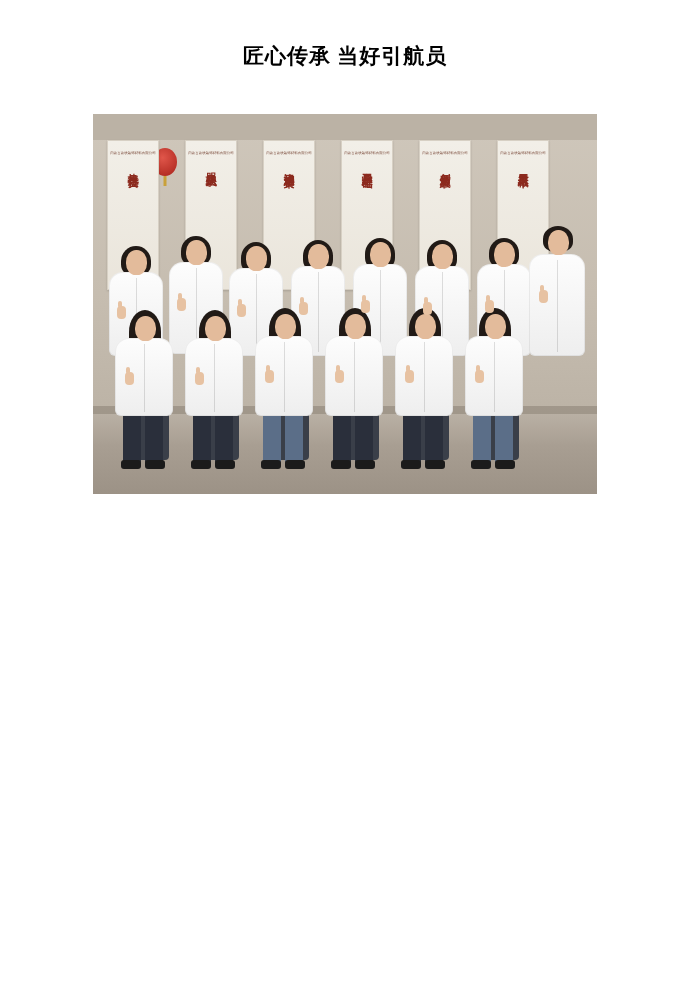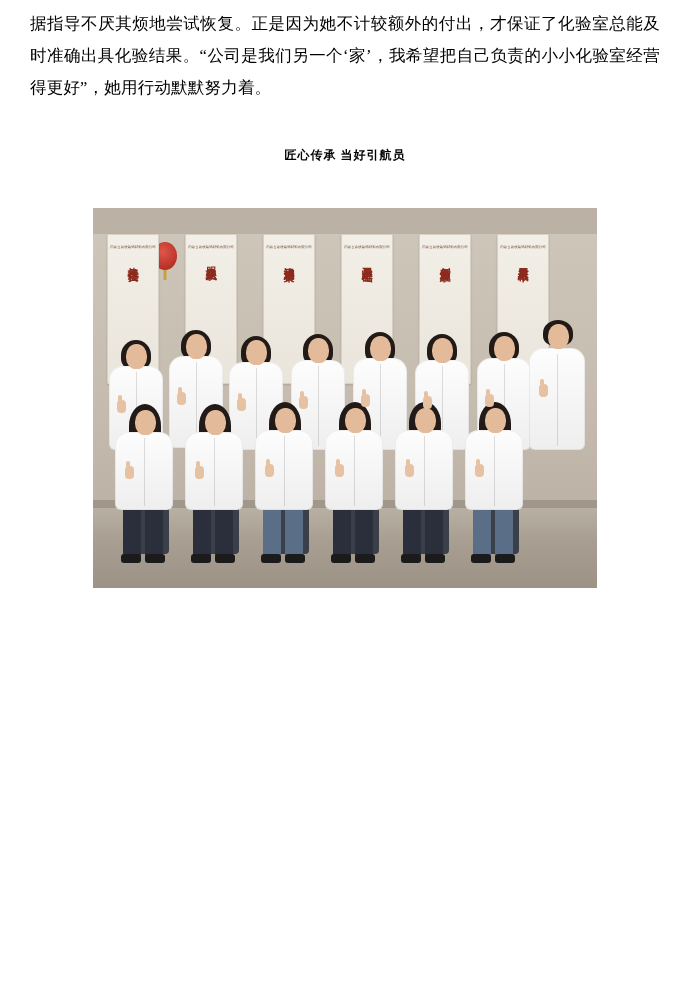--- a/index.html
+++ b/index.html
@@ -30,21 +30,21 @@
     letter-spacing: 0.2px;
   }
   .para.first {
     padding-top: 8px;
   }
   .para.indent {
     text-indent: 2em;
   }
   .heading {
     text-align: center;
-    font-size: 12px;
+    font-size: 21px;
     font-weight: bold;
     margin: 42px 0 30px 0;
     letter-spacing: 1px;
   }
   .figure {
     margin: 44px 0 0 0;
     display: flex;
     justify-content: center;
   }
   .photo {
@@ -203,21 +203,20 @@
     width: 4px; height: 7px;
     border-radius: 2px;
     background: #e7c2a2;
   }
 </style>
 </head>
 <body>
 
 <div class="page">
 
-  <p class="para first">据指导不厌其烦地尝试恢复。正是因为她不计较额外的付出，才保证了化验室总能及时准确出具化验结果。“公司是我们另一个‘家’，我希望把自己负责的小小化验室经营得更好”，她用行动默默努力着。</p>
 
   <h2 class="heading">匠心传承  当好引航员</h2>
 
 
   <div class="figure">
     <div class="photo">
 
       <div class="wall"></div>
       <div class="wall-top-band"></div>
       <div class="baseboard"></div>

